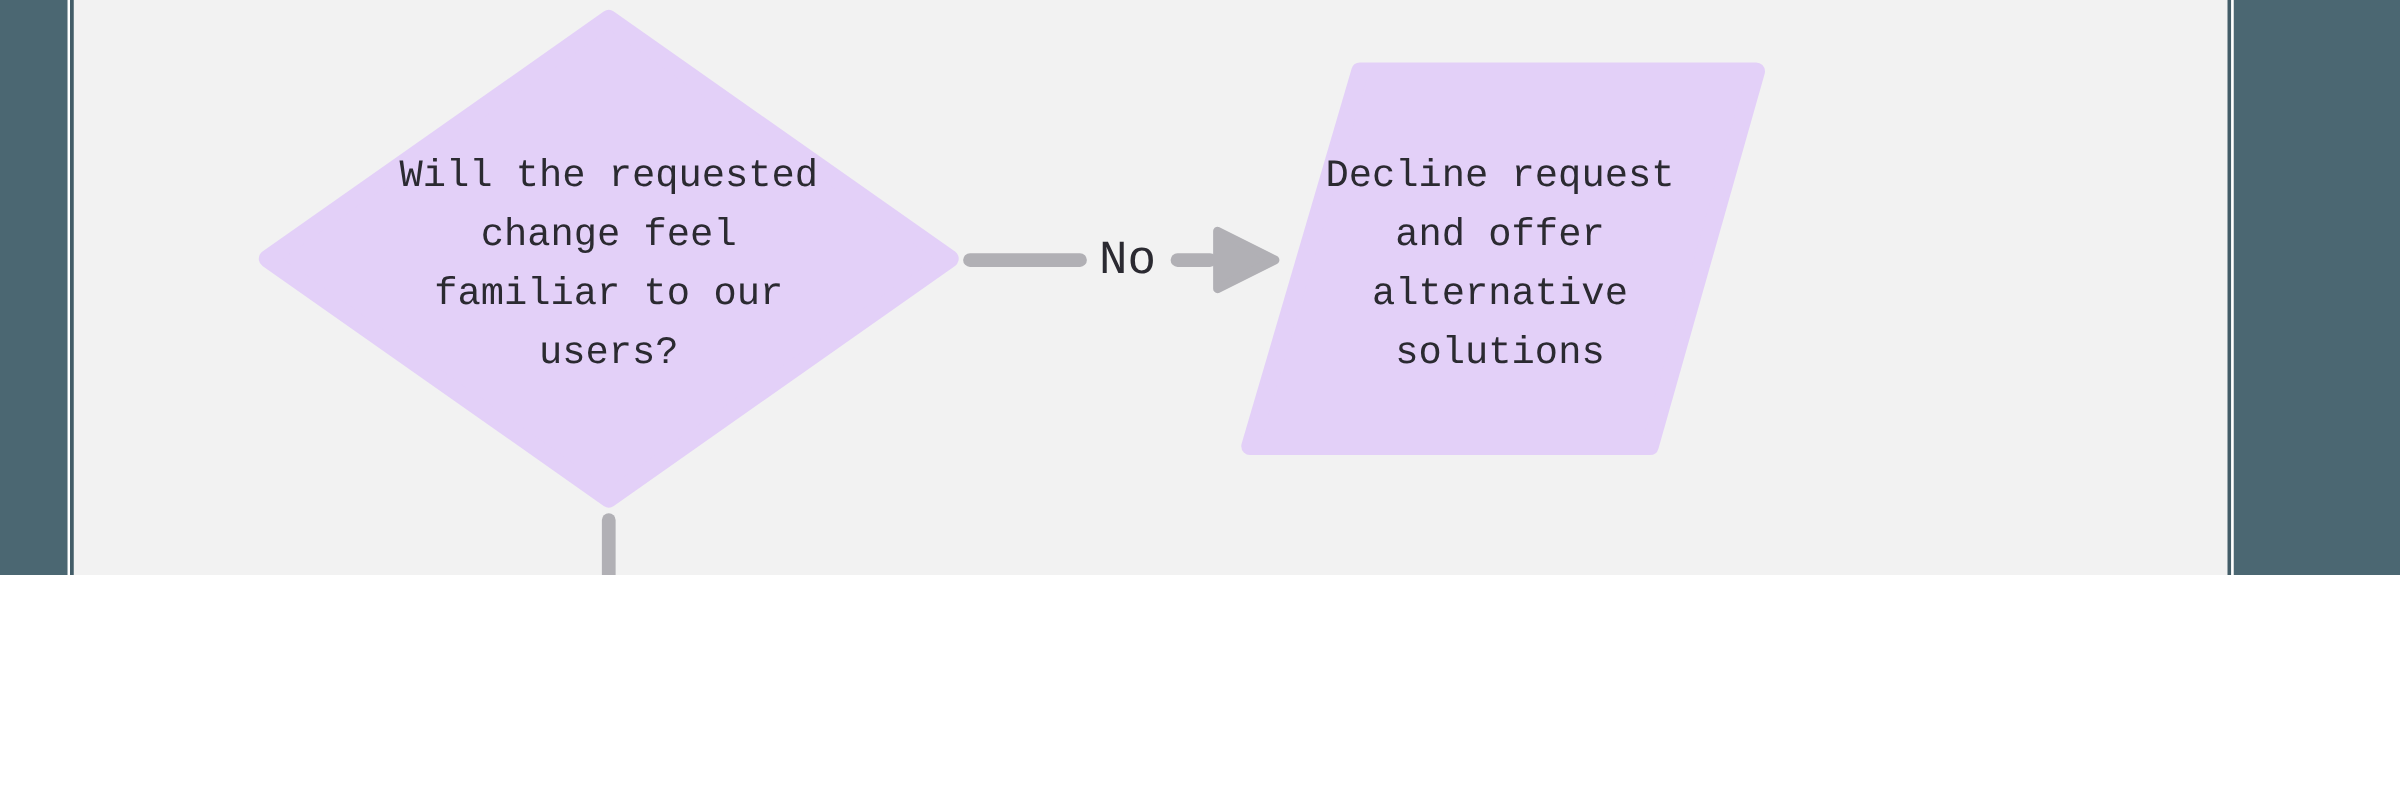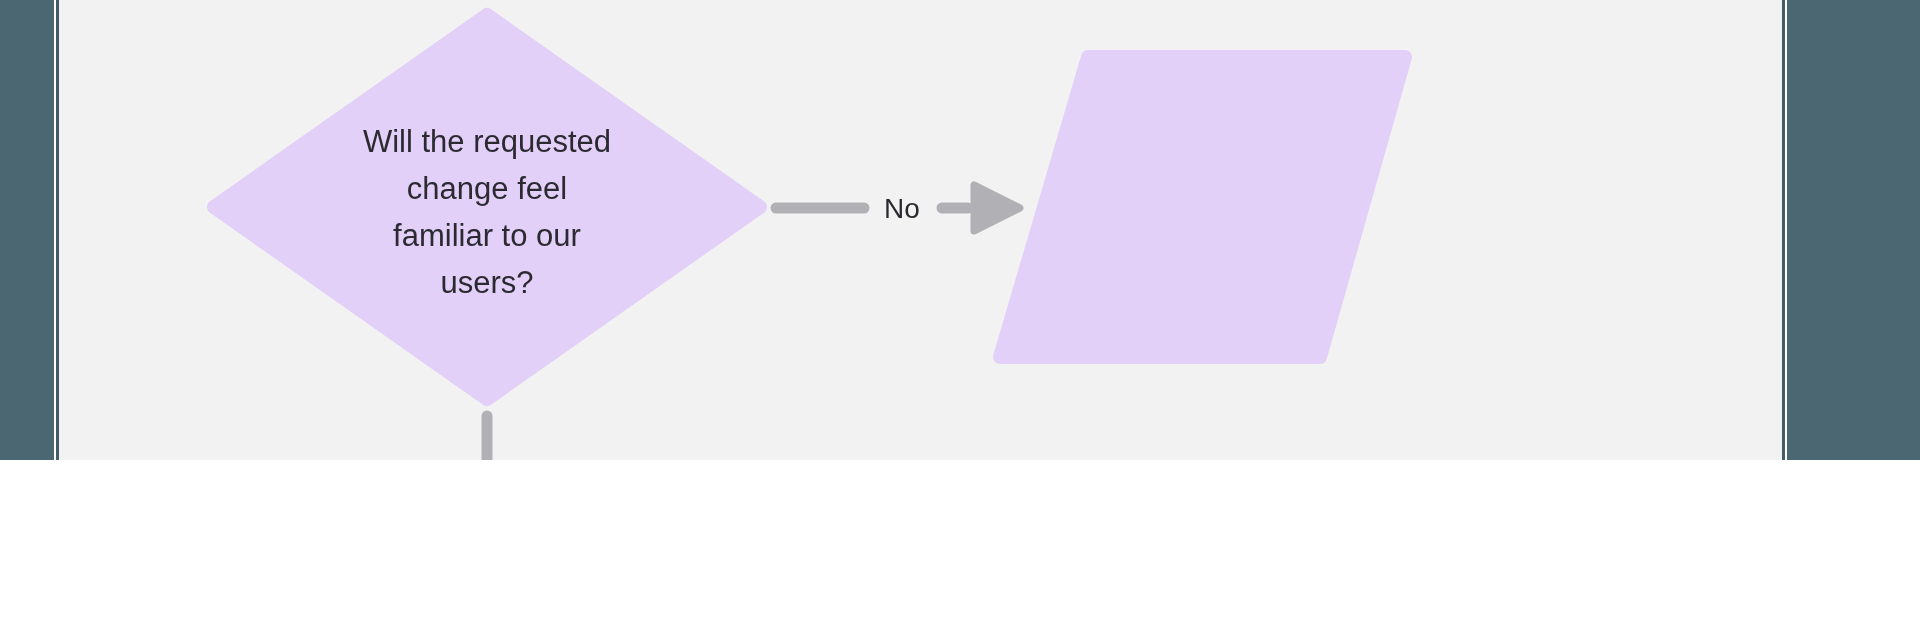--- a/index.html
+++ b/index.html
@@ -9,20 +9,21 @@
     height: 640px;
     overflow: hidden;
     font-family: "Liberation Sans", sans-serif;
   }
   .stage {
     position: relative;
     width: 1920px;
     height: 460px;
     background: #f2f2f2;
     overflow: hidden;
+    font-family: Liberation Mono, monospace;
   }
   .desktop-bar {
     position: absolute;
     top: 0;
     background: #4b6772;
   }
   .bar-left {
     left: 0;
     width: 54px;
     height: 638px;
@@ -91,21 +92,21 @@
     top: 118px;
     width: 400px;
   }
   .output-label {
     left: 1000px;
     top: 118px;
     width: 400px;
   }
   .edge-label {
     position: absolute;
-    font-size: 28px;
+    font-size: 38px;
     line-height: 47px;
     color: #2b2a31;
     text-align: center;
     cursor: default;
   }
   .no-label {
     left: 852px;
     top: 185px;
     width: 100px;
   }
@@ -133,20 +134,24 @@
     <polygon points="464,588 510,588 487,626" stroke-width="7" stroke-linejoin="round" fill="#b1b0b5" stroke="#b1b0b5"></polygon>
 
     <polygon points="1088,57 1405,57 1320,357 1000,357" stroke-width="14" stroke-linejoin="round" fill="#e3d0f8" stroke="#e3d0f8"></polygon>
   </svg>
 
   <div class="node-text diamond-label">Will the requested
 change feel
 familiar to our
 users?</div>
 
+  <div class="node-text output-label">Decline request
+and offer
+alternative
+solutions</div>
 
   <div class="edge-label no-label">No</div>
 
   <div class="edge-label yes-label">Yes</div>
 
   <div class="edge-white edge-white-left"></div>
   <div class="edge-dark edge-dark-left"></div>
   <div class="desktop-bar bar-left"></div>
   <div class="bar-left-bottom"></div>
 

